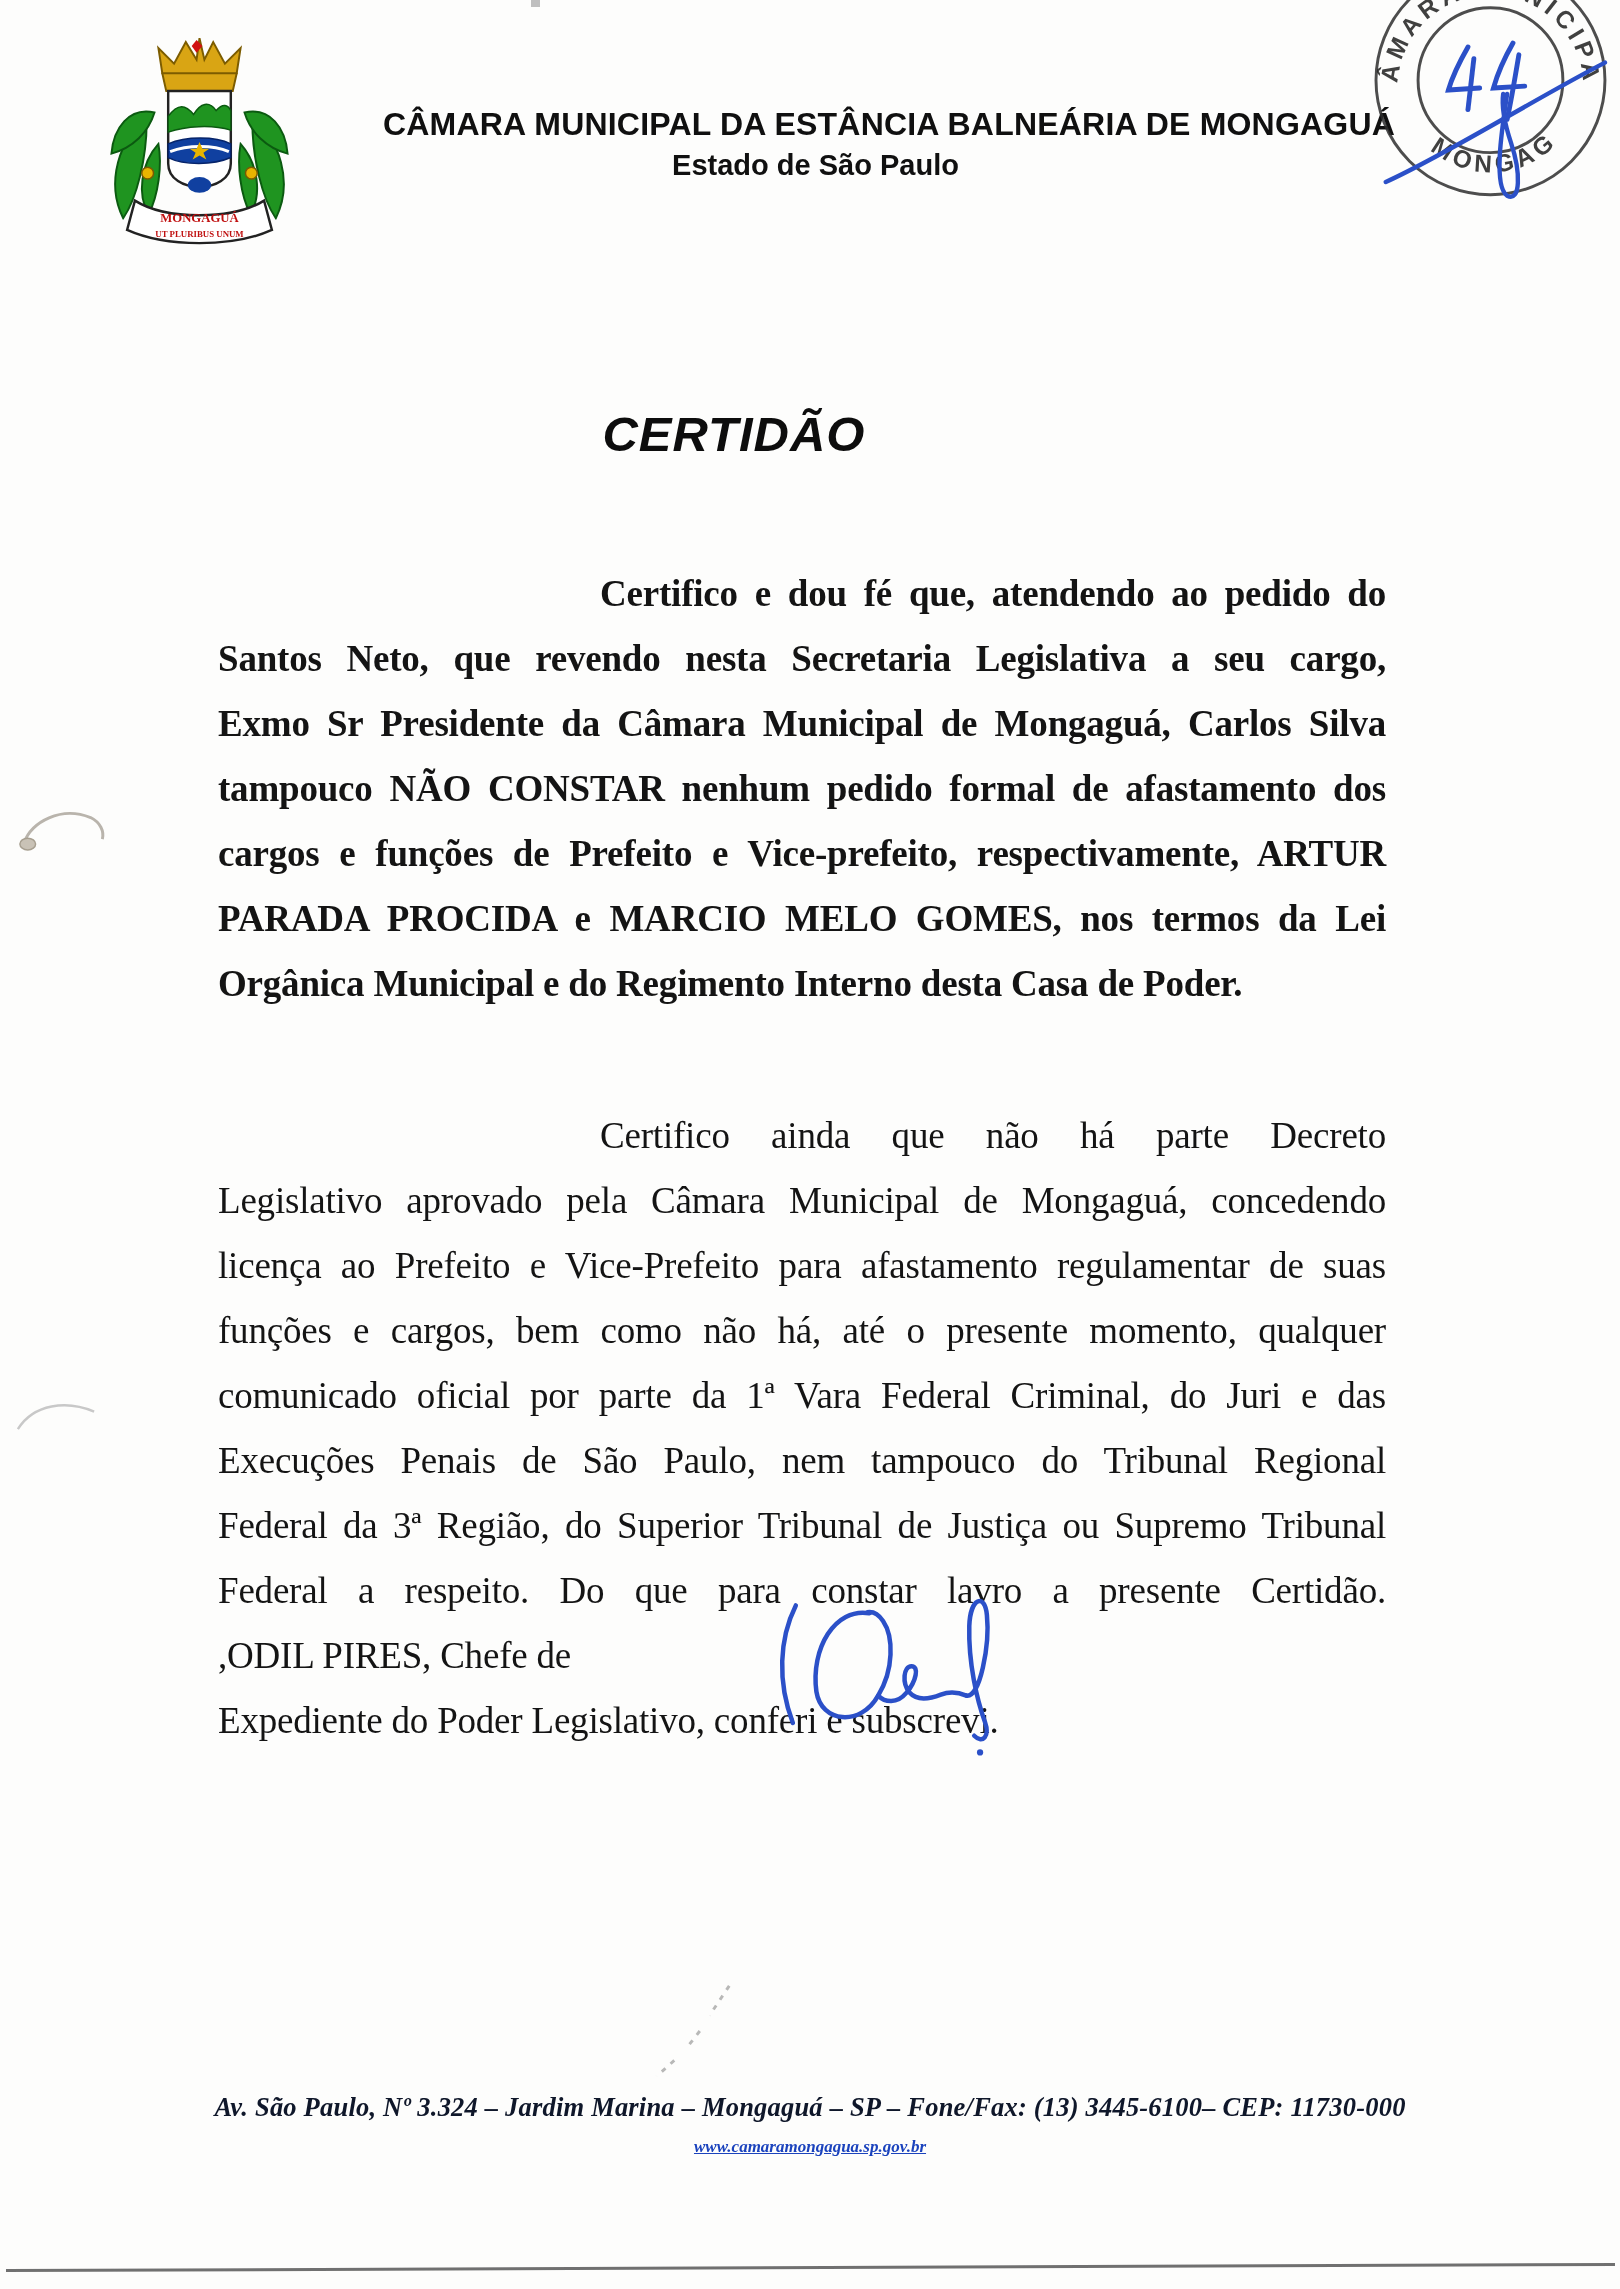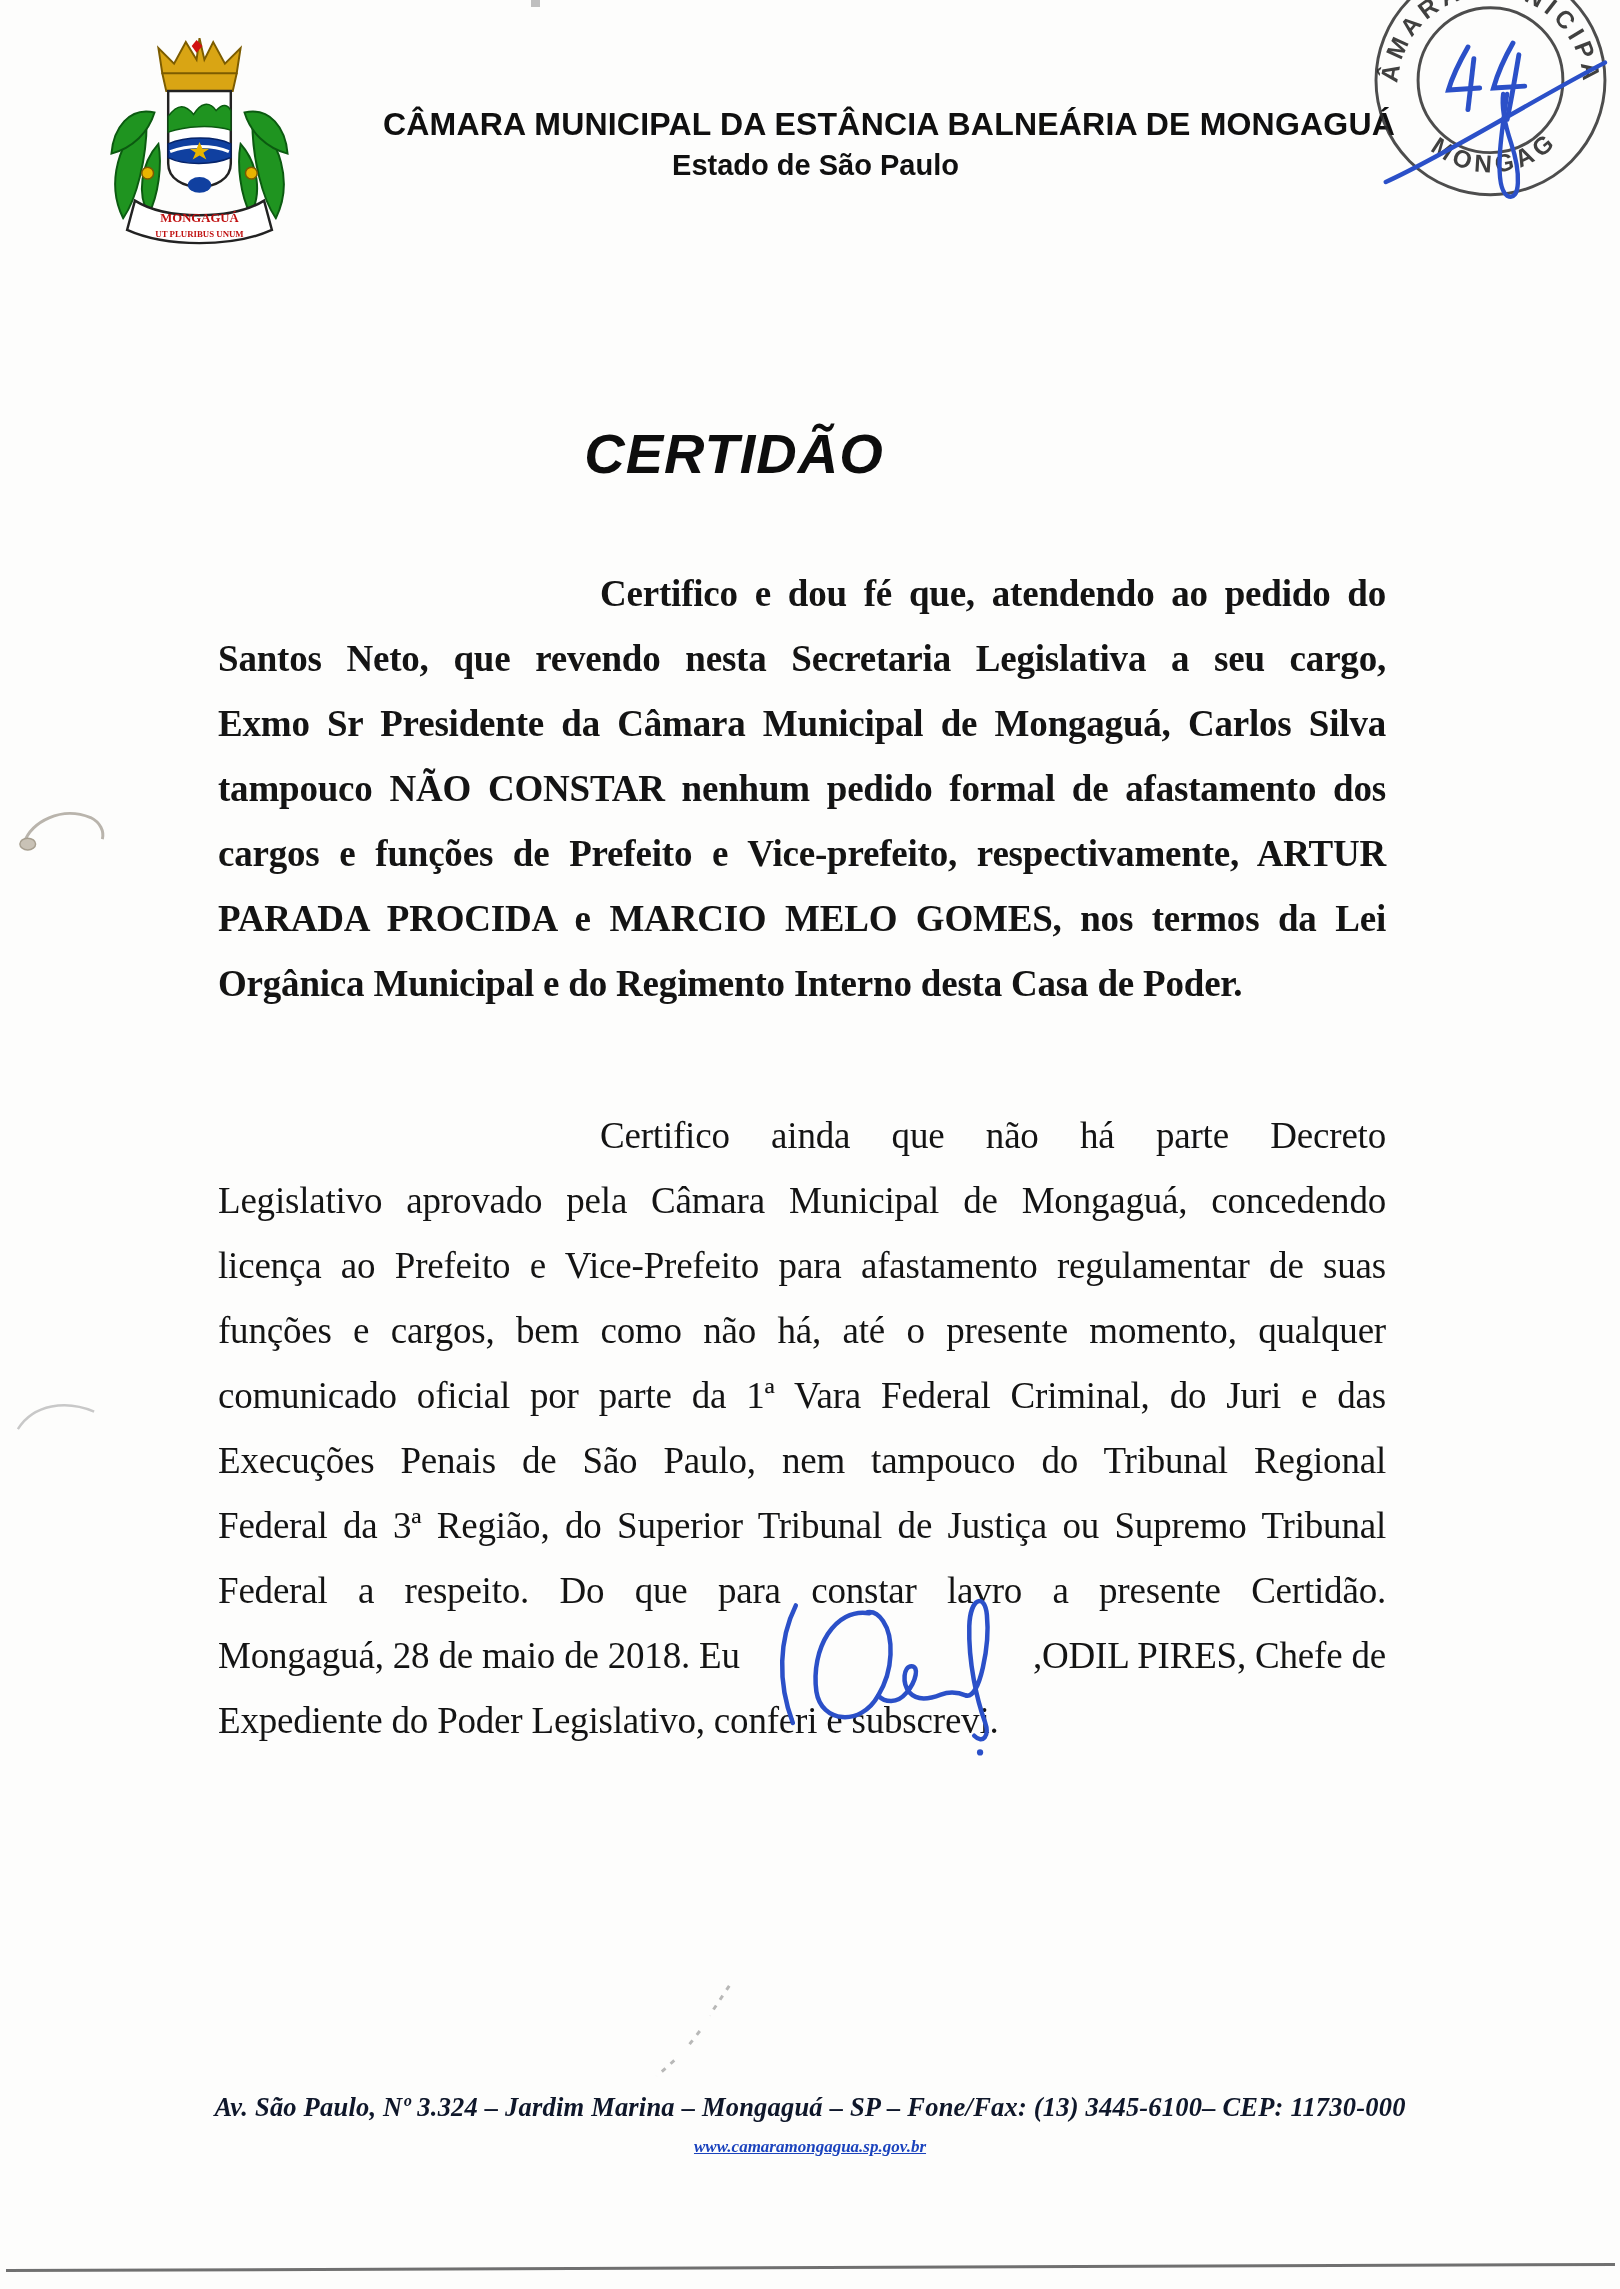--- a/index.html
+++ b/index.html
@@ -9,23 +9,23 @@
     font-family:"Liberation Serif", serif; color:#161616;
   }
   
   .coat{position:absolute; left:86px; top:25.5px; width:227px; height:221px;}
   .org-block{position:absolute; left:377px; top:106px; width:1024px; text-align:center;
     font-family:"Liberation Sans", sans-serif; font-weight:bold; color:#101010;}
   .org-line1{font-size:32px; letter-spacing:0.2px; white-space:nowrap;}
   .org-line2{font-size:29px; margin-top:5.9px; margin-right:147px;}
   .stamp{position:absolute; left:1358px; top:0; width:263px; height:227px;}
   
-  .doc-title{position:absolute; left:0; top:421px; width:1468px; text-align:center;
+  .doc-title{position:absolute; left:0; top:406px; width:1468px; text-align:center;
     font-family:"Liberation Sans", sans-serif; font-weight:bold; font-style:italic;
-    font-size:56px; letter-spacing:1px; color:#0d0d0d;}
+    font-size:49px; letter-spacing:1px; color:#0d0d0d;}
   
   .bodycol{position:absolute; left:218px; width:1168px;}
   .p1{top:561px;font-weight:bold;} .p2{top:1103px;}
   .bline{height:65px; line-height:65px; font-size:37px; letter-spacing:-0.2px;
     text-align:justify; text-align-last:justify; white-space:nowrap; color:#141414;}
   .bline.indent{text-indent:382px;}
   .bline.endline{text-align-last:left;}
   .sigline{display:flex; justify-content:space-between; text-align:left; text-indent:0;}
   
   .signature{position:absolute; left:776px; top:1576px; width:267px; height:196px;}
@@ -125,21 +125,20 @@
   <div class="bodycol p2" style="top:1103px">
     <div class="bline indent">Certifico ainda que não há parte Decreto</div>
     <div class="bline">Legislativo aprovado pela Câmara Municipal de Mongaguá, concedendo</div>
     <div class="bline">licença ao Prefeito e Vice-Prefeito para afastamento regulamentar de suas</div>
     <div class="bline">funções e cargos, bem como não há, até o presente momento, qualquer</div>
     <div class="bline">comunicado oficial por parte da 1ª Vara Federal Criminal, do Juri e das</div>
     <div class="bline">Execuções Penais de São Paulo, nem tampouco do Tribunal Regional</div>
     <div class="bline">Federal da 3ª Região, do Superior Tribunal de Justiça ou Supremo Tribunal</div>
     <div class="bline">Federal a respeito. Do que para constar lavro a presente Certidão.</div>
     <div class="bline sigline">
-      <span>Mongaguá, 28 de maio de 2018. Eu</span>
       <span>,ODIL PIRES, Chefe de</span>
     </div>
     <div class="bline endline">Expediente do Poder Legislativo, conferi e subscrevi.</div>
   </div>
 
   <svg class="signature" viewBox="0 0 272 200">
     <g stroke="#2b50c8" stroke-width="4.6" fill="none" stroke-linecap="round">
       <path d="M20,30 C3,64 1,108 17,150"></path>
       <path d="M95,38 C60,32 35,74 41,118 C46,150 86,154 104,122 C120,96 120,62 109,46 C105,40 99,36 93,37"></path>
       <path d="M104,122 C111,129 123,131 133,119 C143,107 146,92 138,92 C130,92 128,109 136,119 C144,128 158,125 168,121 C178,117 187,119 194,122"></path>

